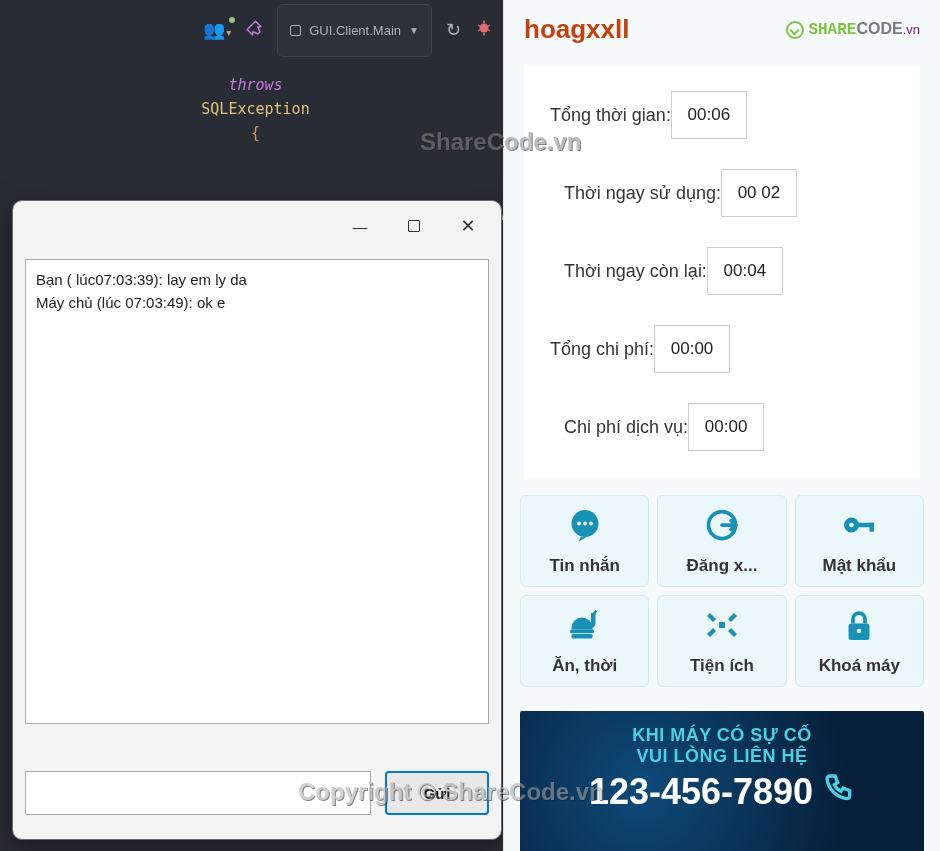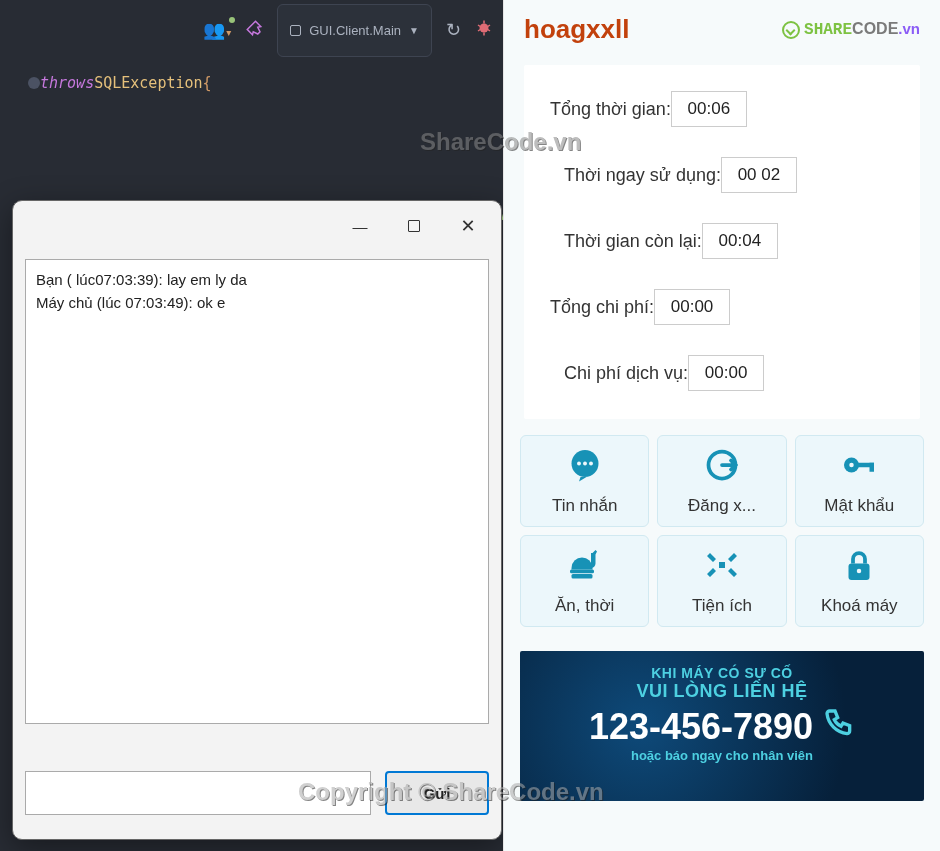--- a/index.html
+++ b/index.html
@@ -10,21 +10,21 @@
 .toolbar { height: 60px; display: flex; align-items: center; justify-content: flex-end; gap: 14px; padding: 0 10px; }
 .toolbar-users { color: #d19a66; font-size: 18px; position: relative; }
 .toolbar-users::after { content: ''; position: absolute; top: -2px; right: -4px; width: 6px; height: 6px; background: #98c379; border-radius: 50%; }
 .toolbar-build { color: #c678dd; font-size: 16px; }
 .run-config { background: #2c313a; border: 1px solid #3e4451; border-radius: 6px; padding: 18px 12px; display: flex; align-items: center; gap: 8px; font-size: 13px; color: #abb2bf; }
 .run-config .sq { width: 11px; height: 11px; border: 1.5px solid #abb2bf; border-radius: 2px; }
 .run-config .caret { font-size: 10px; }
 .reload { color: #abb2bf; font-size: 18px; }
 .bug { color: #e06c75; font-size: 18px; }
 .code { padding: 10px 0 0 0; font-family: "Consolas", monospace; font-size: 15px; }
-.code-line { padding-left: 28px; display: flex; align-items: center; height: 26px; }
+.code-line { padding-left: 8px; display: flex; align-items: center; gap: 6px; height: 26px; flex-direction: column; }
 .brace-gutter { width: 12px; height: 12px; border-radius: 50%; background: #4b5263; }
 .kw-throws { color: #c678dd; font-style: italic; }
 .type-exc { color: #e5c07b; }
 .brace { color: #d19a66; }
 .small-u { color: #abb2bf; font-size: 12px; position: absolute; right: 0; top: 230px; opacity: .6; }
 .at-symbol { color: #98c379; position: absolute; right: -16px; top: 206px; font-size: 15px; }
 
 
 .dialog { position: absolute; left: 12px; top: 200px; width: 490px; height: 640px; background: #f3f3f3; border-radius: 10px; border: 1px solid #666; box-shadow: 0 8px 30px rgba(0,0,0,.4); overflow: hidden; }
 .titlebar { height: 50px; display: flex; justify-content: flex-end; align-items: center; padding-right: 6px; }
@@ -47,28 +47,28 @@
 .username { font-size: 26px; font-weight: 700; color: #c2410c; }
 .logo { font-size: 16px; font-weight: 700; color: #7a7a7a; display: flex; align-items: center; gap: 4px; }
 .logo-icon { width: 18px; height: 18px; border: 2px solid #7dc242; border-radius: 50%; position: relative; }
 .logo-icon::after { content: ''; position: absolute; left: 3px; top: 4px; width: 5px; height: 5px; border-left: 2px solid #7dc242; border-bottom: 2px solid #7dc242; transform: rotate(-45deg); }
 .logo .green { color: #7dc242; font-family: Liberation Mono, monospace; }
 
 .info-card { margin: 10px 20px 16px; background: #fff; border-radius: 2px; padding: 26px 26px 18px; }
 .info-row { display: flex; justify-content: flex-start; align-items: center; margin-bottom: 30px; }
 .info-row:last-child { margin-bottom: 10px; }
 .info-label { font-size: 18px; color: #333; }
-.info-value { width: 76px; height: 36px; border: 1px solid #ccc; display: flex; align-items: center; justify-content: center; font-size: 17px; font-family: Arial, sans-serif; color: #222; }
-
-.actions { display: grid; grid-template-columns: 1fr 1fr 1fr; gap: 8px; padding: 0 16px; }
+.info-value { width: 76px; height: 48px; border: 1px solid #ccc; display: flex; align-items: center; justify-content: center; font-size: 17px; font-family: Arial, sans-serif; color: #222; }
+
+.actions { display: grid; grid-template-columns: 1fr 1fr 1fr; gap: 8px; padding: 0 16px; font-weight: bold; }
 .action-btn { background: #ecf7fb; border: 1px solid #d1e9f1; border-radius: 6px; height: 92px; display: flex; flex-direction: column; align-items: center; justify-content: center; gap: 8px; font-size: 17px; color: #333; }
 .action-icon { color: #1792b6; }
 
 .banner { margin: 24px 16px 0; height: 150px; background: #0a2a4a radial-gradient(circle at 30% 50%, #0e4a7a 0%, #06203a 70%); border-radius: 2px; padding: 14px 10px 0; text-align: center; color: #4dd0e1; font-weight: 700; position: relative; overflow: hidden; }
-.banner-l1 { font-size: 14px; letter-spacing: .5px; }
+.banner-l1 { font-size: 18px; letter-spacing: .5px; }
 .banner-l2 { font-size: 18px; letter-spacing: .5px; }
 .banner-phone { font-size: 36px; color: #fff; font-weight: 800; margin-top: 4px; display: flex; align-items: center; justify-content: center; gap: 10px; }
 .banner-l3 { font-size: 13px; color: #4dd0e1; }
 .phone-icon { color: #4dd0e1; }
 </style>
 </head>
 <body>
 
 <div class="ide">
   <div class="toolbar">
@@ -123,35 +123,35 @@
     <input class="chat-input" value="" style="">
     <button class="send-btn">Gửi</button>
   </div>
 </div>
 
 <div class="client">
   <div class="client-header">
     <div class="username">hoagxxll</div>
     <div class="logo">
       <span class="logo-icon"></span>
-      <span><span class="green">SHARE</span><span>CODE</span><span style="font-weight:700;font-size:15px;color:#8b5cf6">.vn</span></span>
+      <span><span class="green">SHARE</span><span>CODE</span><span style="font-weight:400;font-size:13px;color:#701a75">.vn</span></span>
     </div>
   </div>
 
   <div class="info-card">
     <div class="info-row">
       <div class="info-label">Tổng thời gian:</div>
       <div class="info-value">00:06</div>
     </div>
     <div class="info-row">
       <div class="info-label" style="padding-left:14px">Thời ngay sử dụng:</div>
       <div class="info-value">00 02</div>
     </div>
     <div class="info-row">
-      <div class="info-label" style="padding-left:14px">Thời gian còn lại:</div>
+      <div class="info-label" style="padding-left:14px">Thời ngay còn lại:</div>
       <div class="info-value">00:04</div>
     </div>
     <div class="info-row">
       <div class="info-label">Tổng chi phí:</div>
       <div class="info-value">00:00</div>
     </div>
     <div class="info-row">
       <div class="info-label" style="padding-left:14px">Chi phí dịch vụ:</div>
       <div class="info-value">00:00</div>
     </div>
@@ -225,15 +225,14 @@
     <div class="banner-l1">KHI MÁY CÓ SỰ CỐ</div>
     <div class="banner-l2">VUI LÒNG LIÊN HỆ</div>
     <div class="banner-phone">
       <span>123-456-7890</span>
       <span class="phone-icon">
         <svg width="32" height="32" viewBox="0 0 24 24" fill="none" stroke="#4dd0e1" stroke-width="2.5">
             <path d="M5 3h4l2 5-2.5 1.5a11 11 0 0 0 5 5L15 12l5 2v4a2 2 0 0 1-2 2A17 17 0 0 1 3 5a2 2 0 0 1 2-2z"></path>
           </svg>
       </span>
     </div>
-    <div class="banner-l3">hoặc báo ngay cho nhân viên</div>
   </div>
 </div>
 
 </body></html>

